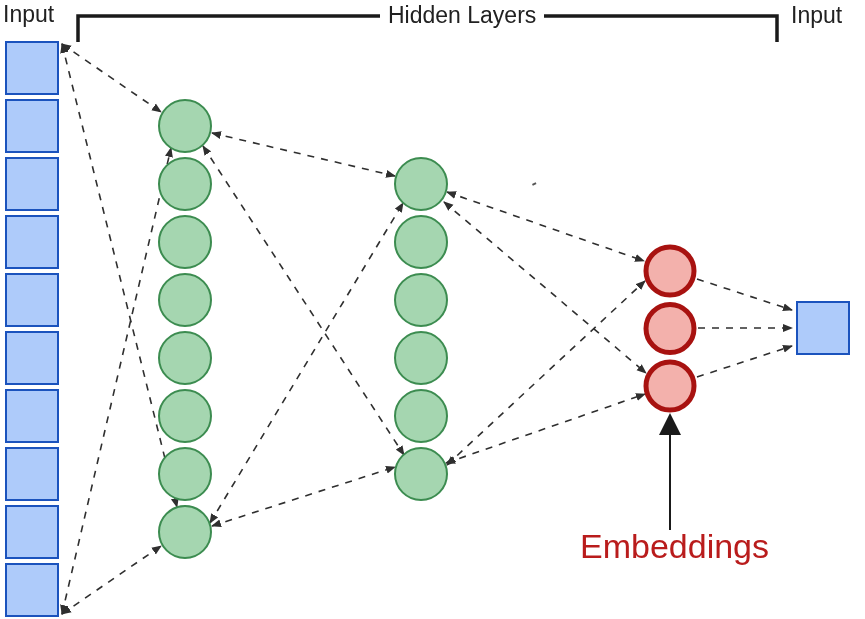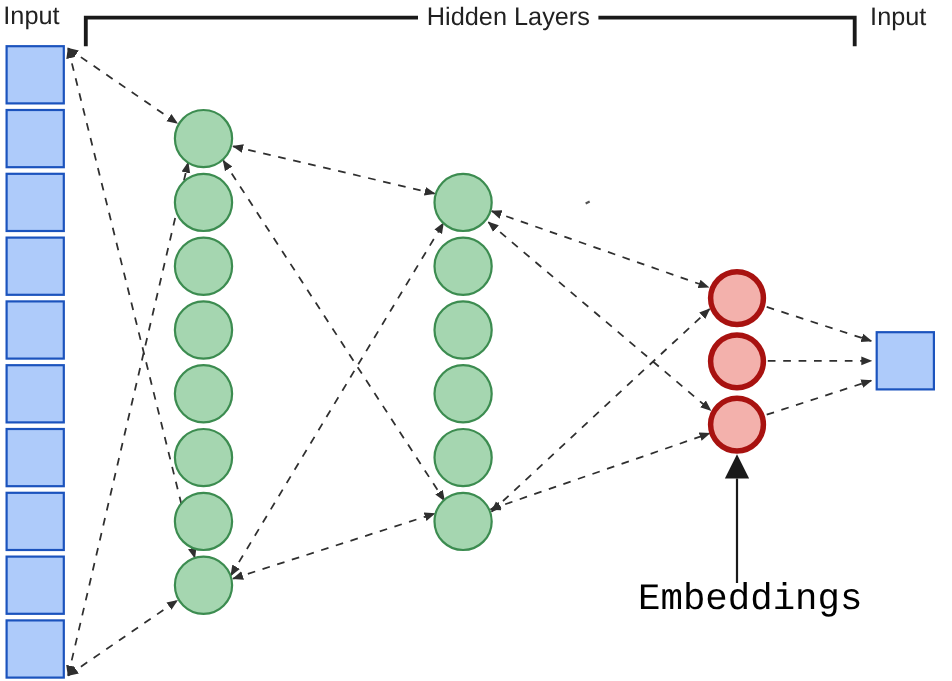--- a/index.html
+++ b/index.html
@@ -14,21 +14,21 @@
   .lbl{
     position:absolute;
     color:#212121;
     white-space:nowrap;
     line-height:1.2;
     user-select:none;
   }
   #label-input{left:3px;top:1px;font-size:23px;}
   #label-hidden{left:344px;top:0px;font-size:23px;background:#ffffff;padding:2px 8px;margin-left:36px;}
   #label-output{left:791px;top:2px;font-size:23px;}
-  #label-embeddings{left:580px;top:526px;font-size:34px;color:#000000;font-family:Liberation Mono, monospace;}
+  #label-embeddings{left:580px;top:526px;font-size:34px;color:#b91c1c;}
 </style>
 </head>
 <body>
 
 <div id="stage">
   <svg id="diagram-svg" width="865" height="619" viewBox="0 0 865 619">
       <defs>
         <marker id="arr" viewBox="0 0 10 8" refX="9" refY="4" markerWidth="10" markerHeight="9" markerUnits="userSpaceOnUse" orient="auto-start-reverse">
           <path d="M0,0 L10,4 L0,8 Z" fill="#2f2f2f"></path>
         </marker>

